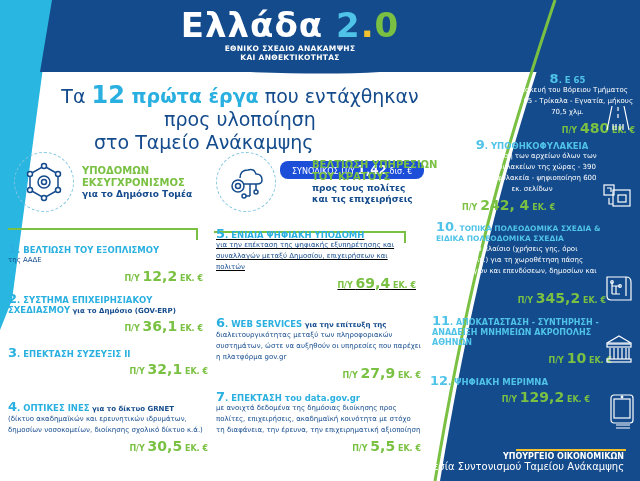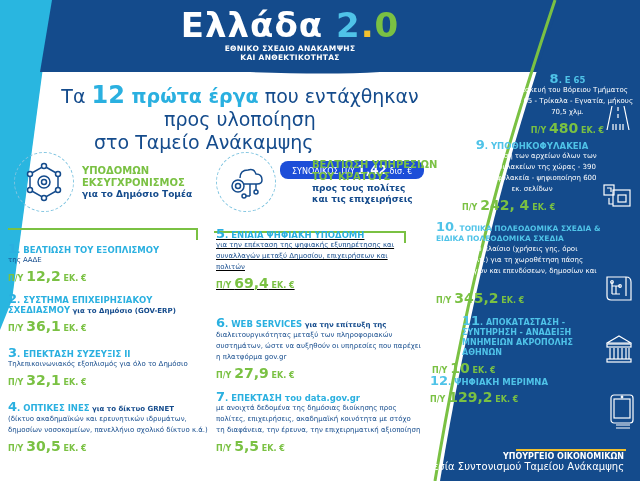--- a/index.html
+++ b/index.html
@@ -31,21 +31,21 @@
 
   .green-rule { position: absolute; height: 2px; background: #7ac143; }
   .green-vrule { position: absolute; width: 2px; background: #7ac143; }
 
   
   .item { position: absolute; }
   .item-title { font-size: 8.5px; font-weight: bold; color: #2ab0e0; line-height: 10px; }
   .item-title .num { font-size: 13px; }
   .item-title .dark { color: #144b8c; font-weight: bold; font-size: 7px; }
   .item-desc { font-size: 7px; color: #144b8c; line-height: 11px; }
-  .item-cost { color: #7ac143; font-weight: bold; font-size: 8px; line-height: 16px; margin-top: 2px; }
+  .item-cost { color: #7ac143; font-weight: bold; font-size: 8px; line-height: 16px; margin-top: 2px; text-align: right; }
   .item-cost .val { font-size: 14px; }
 
   .right .item-title { color: #4fc3e8; }
   .right .item-desc { color: #ffffff; }
   .right .item-cost { color: #7ac143; }
 
   .footer { position: absolute; right: 16px; top: 452px; text-align: right; color: #fff; }
   .footer-rule { position: absolute; left: 516px; top: 449px; width: 110px; height: 2px; background: #f2c12e; }
   .footer-ministry { font-size: 8px; font-weight: bold; line-height: 10px; }
   .footer-agency { font-size: 10px; line-height: 10px; }
@@ -136,27 +136,26 @@
     <div class="item-cost"><span>Π/Υ </span><span class="val">12,2</span><span> ΕΚ. €</span></div>
   </div>
 
   <div class="item" style="left:8px; top:294px; width:195px;">
     <div class="item-title"><span class="num">2</span><span>. ΣΥΣΤΗΜΑ ΕΠΙΧΕΙΡΗΣΙΑΚΟΥ ΣΧΕΔΙΑΣΜΟΥ</span><span class="dark"> για το Δημόσιο (GOV-ERP)</span></div>
     <div class="item-cost"><span>Π/Υ </span><span class="val">36,1</span><span> ΕΚ. €</span></div>
   </div>
 
   <div class="item" style="left:8px; top:348px; width:200px;">
     <div class="item-title"><span class="num">3</span><span>. ΕΠΕΚΤΑΣΗ ΣΥΖΕΥΞΙΣ ΙΙ</span></div>
-    <div class="item-desc">Τηλεπικοινωνιακός εξοπλισμός για όλο το Δημόσιο</div>
     <div class="item-cost"><span>Π/Υ </span><span class="val">32,1</span><span> ΕΚ. €</span></div>
   </div>
 
   <div class="item" style="left:8px; top:402px; width:200px;">
     <div class="item-title"><span class="num">4</span><span>. ΟΠΤΙΚΕΣ ΙΝΕΣ</span><span class="dark"> για το δίκτυο GRNET</span></div>
-    <div class="item-desc">(δίκτυο ακαδημαϊκών και ερευνητικών ιδρυμάτων, δημοσίων νοσοκομείων, πανελλήνιο σχολικό δίκτυο κ.ά.)</div>
+    <div class="item-desc">(δίκτυο ακαδημαϊκών και ερευνητικών ιδρυμάτων, δημοσίων νοσοκομείων, διοίκησης σχολικό δίκτυο κ.ά.)</div>
     <div class="item-cost"><span>Π/Υ </span><span class="val">30,5</span><span> ΕΚ. €</span></div>
   </div>
 
   <div class="item" style="left:216px; top:229px; width:200px;text-decoration:underline;">
     <div class="item-title"><span class="num">5</span><span>. ΕΝΙΑΙΑ ΨΗΦΙΑΚΗ ΥΠΟΔΟΜΗ</span></div>
     <div class="item-desc">για την επέκταση της ψηφιακής εξυπηρέτησης και συναλλαγών μεταξύ Δημοσίου, επιχειρήσεων και πολιτών</div>
     <div class="item-cost"><span>Π/Υ </span><span class="val">69,4</span><span> ΕΚ. €</span></div>
   </div>
 
   <div class="item" style="left:216px; top:318px; width:205px;">
@@ -184,21 +183,21 @@
       <div class="item-cost" style="text-align:left;"><span>Π/Υ </span><span class="val">242, 4</span><span> ΕΚ. €</span></div>
     </div>
 
     <div class="item" style="left:436px; top:222px; width:170px;">
       <div class="item-title" style="font-size:7.5px;"><span class="num">10</span><span>. ΤΟΠΙΚΑ ΠΟΛΕΟΔΟΜΙΚΑ ΣΧΕΔΙΑ &amp; ΕΙΔΙΚΑ ΠΟΛΕΟΔΟΜΙΚΑ ΣΧΕΔΙΑ</span></div>
       <div class="item-desc">Πολεοδομικό πλαίσιο (χρήσεις γης, όροι δόμησης κ.λπ.) για τη χωροθέτηση πάσης φύσεως έργων και επενδύσεων, δημοσίων και ιδιωτικών</div>
       <div class="item-cost"><span>Π/Υ </span><span class="val">345,2</span><span> ΕΚ. €</span></div>
     </div>
 
     <div class="item" style="left:432px; top:316px; width:180px;">
-      <div class="item-title" style="font-size:8px;margin-left:30px;"><span class="num">11</span><span>. ΑΠΟΚΑΤΑΣΤΑΣΗ - ΣΥΝΤΗΡΗΣΗ - ΑΝΑΔΕΙΞΗ ΜΝΗΜΕΙΩΝ ΑΚΡΟΠΟΛΗΣ ΑΘΗΝΩΝ</span></div>
+      <div class="item-title" style="font-size:8px;"><span class="num">11</span><span>. ΑΠΟΚΑΤΑΣΤΑΣΗ - ΣΥΝΤΗΡΗΣΗ - ΑΝΑΔΕΙΞΗ ΜΝΗΜΕΙΩΝ ΑΚΡΟΠΟΛΗΣ ΑΘΗΝΩΝ</span></div>
       <div class="item-cost"><span>Π/Υ </span><span class="val">10</span><span> ΕΚ. €</span></div>
     </div>
 
     <div class="item" style="left:430px; top:376px; width:160px;">
       <div class="item-title"><span class="num">12</span><span>. ΨΗΦΙΑΚΗ ΜΕΡΙΜΝΑ</span></div>
       <div class="item-cost"><span>Π/Υ </span><span class="val">129,2</span><span> ΕΚ. €</span></div>
     </div>
   </div>
 
   <svg class="ricon" style="left:606px; top:104px;" width="24" height="28" viewBox="0 0 24 28" fill="none" stroke="#fff" stroke-width="1.2">

